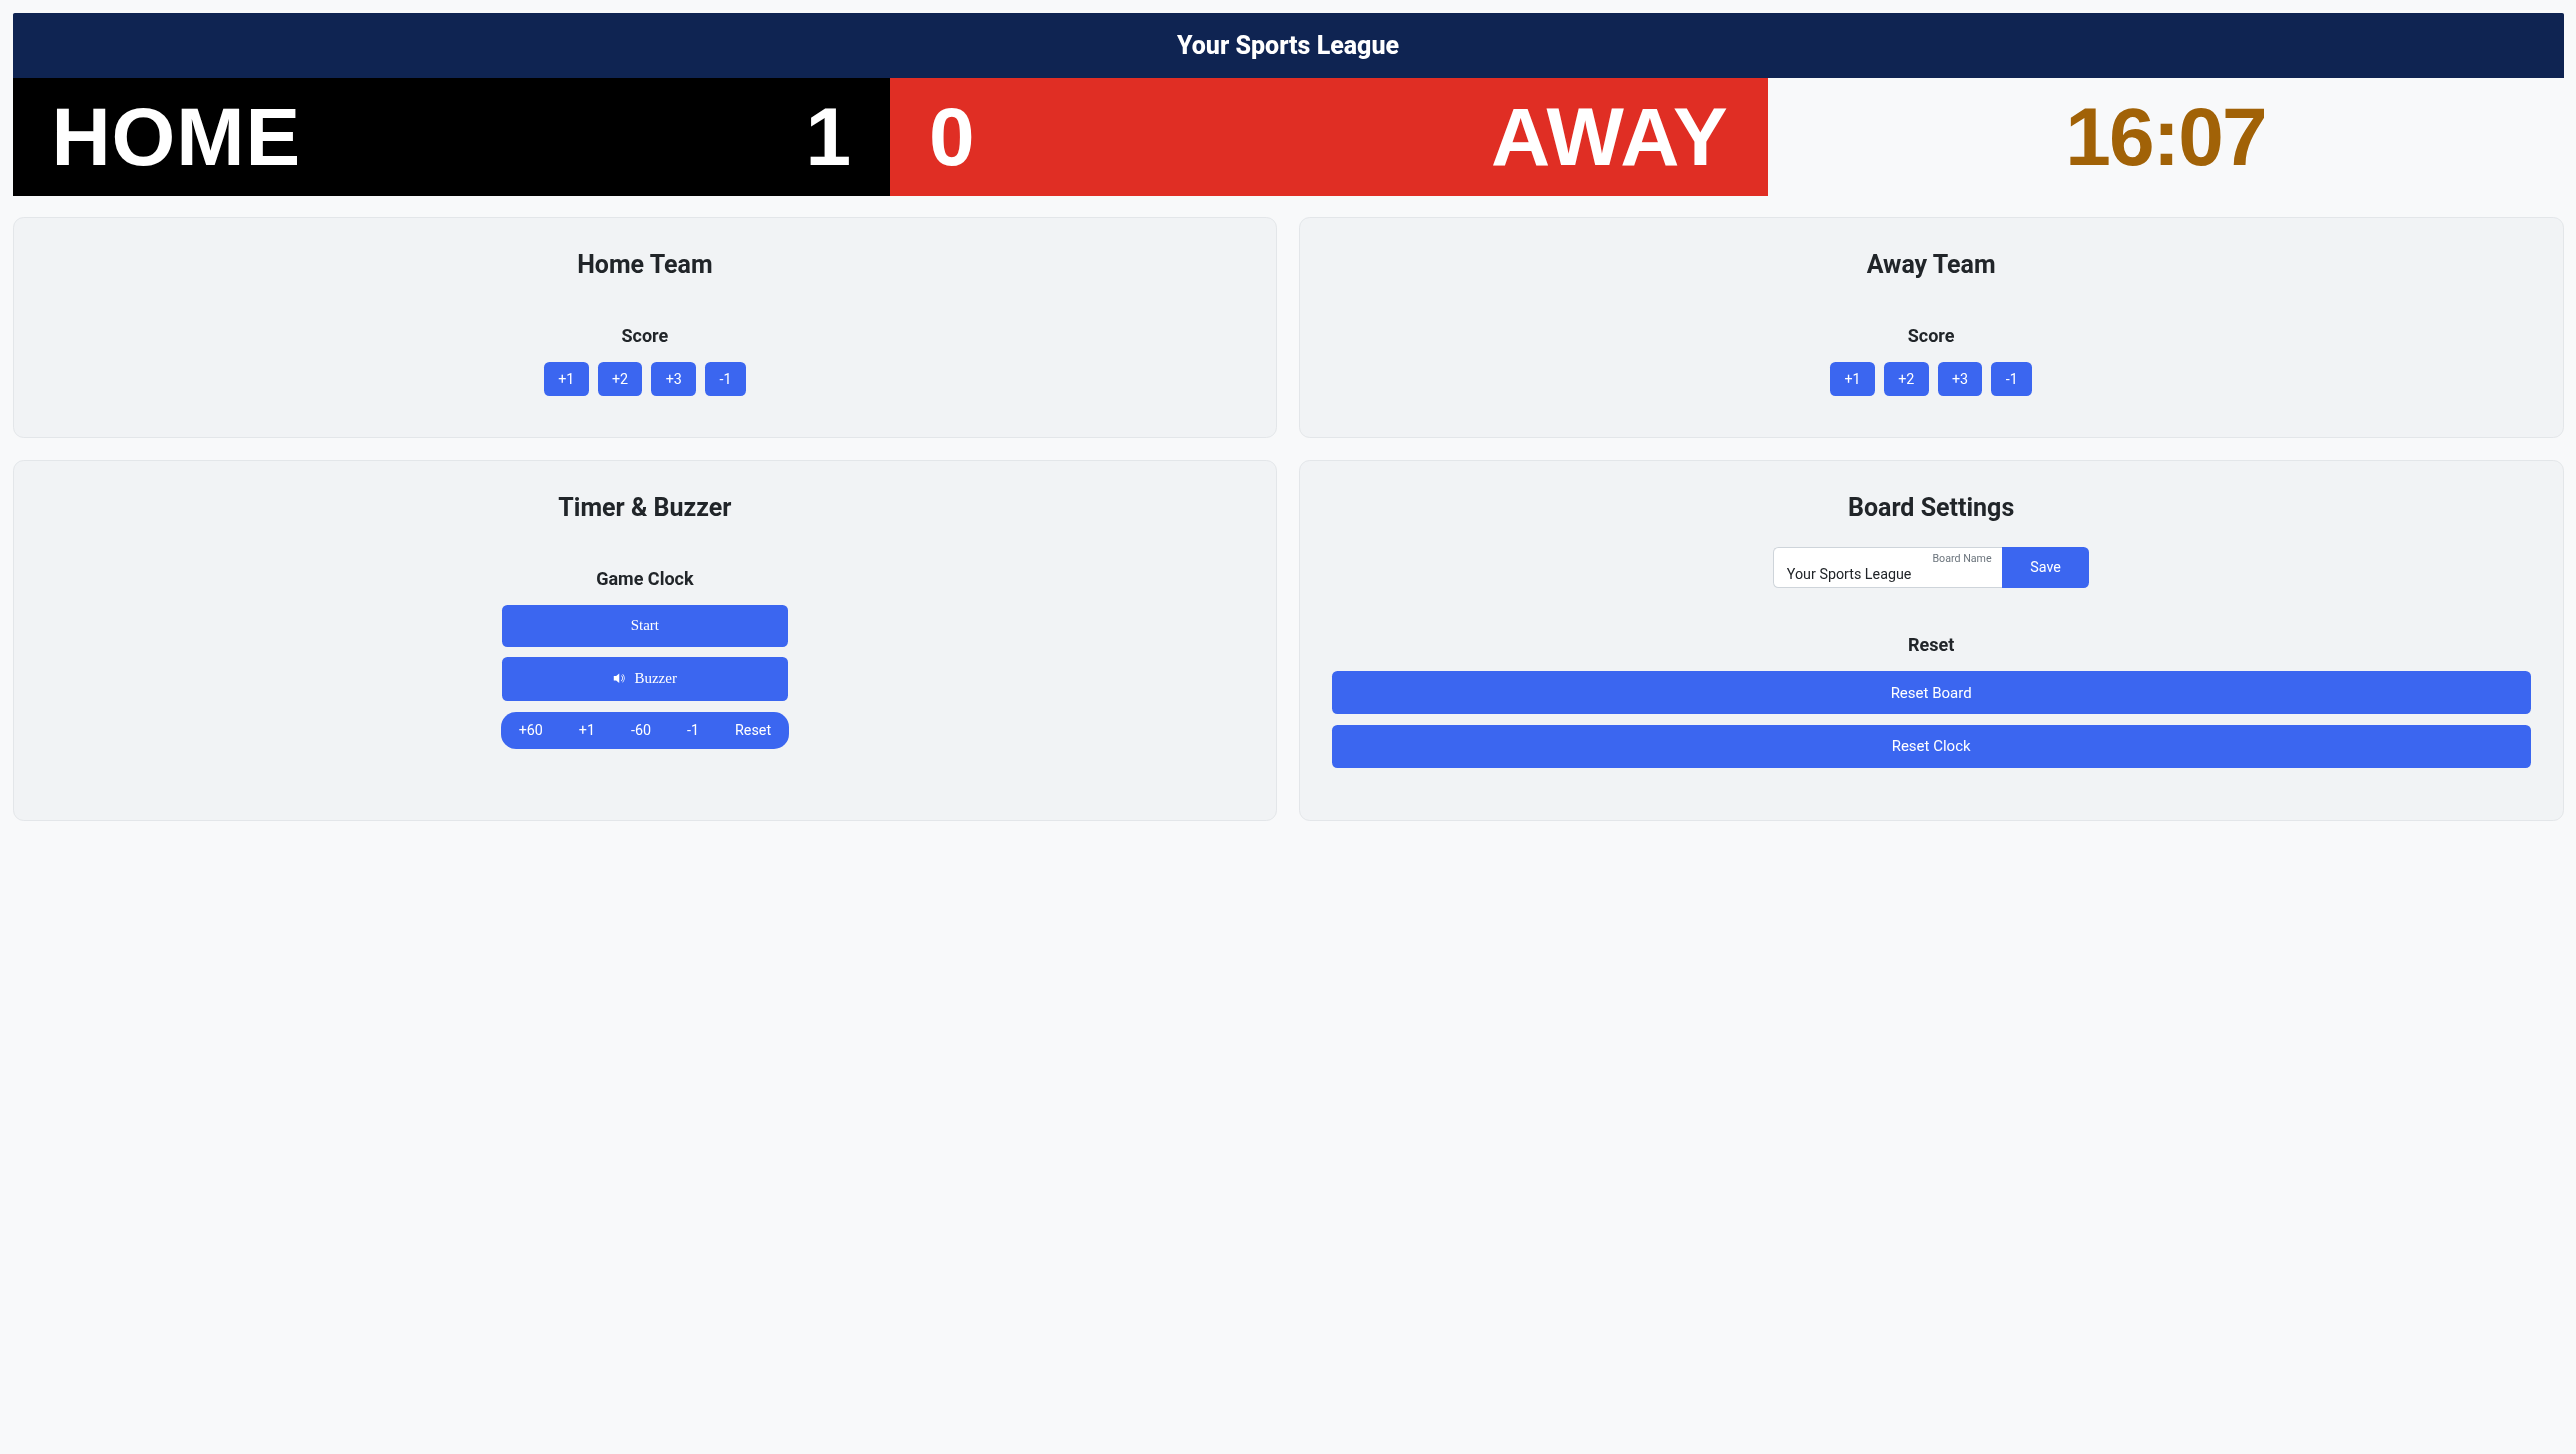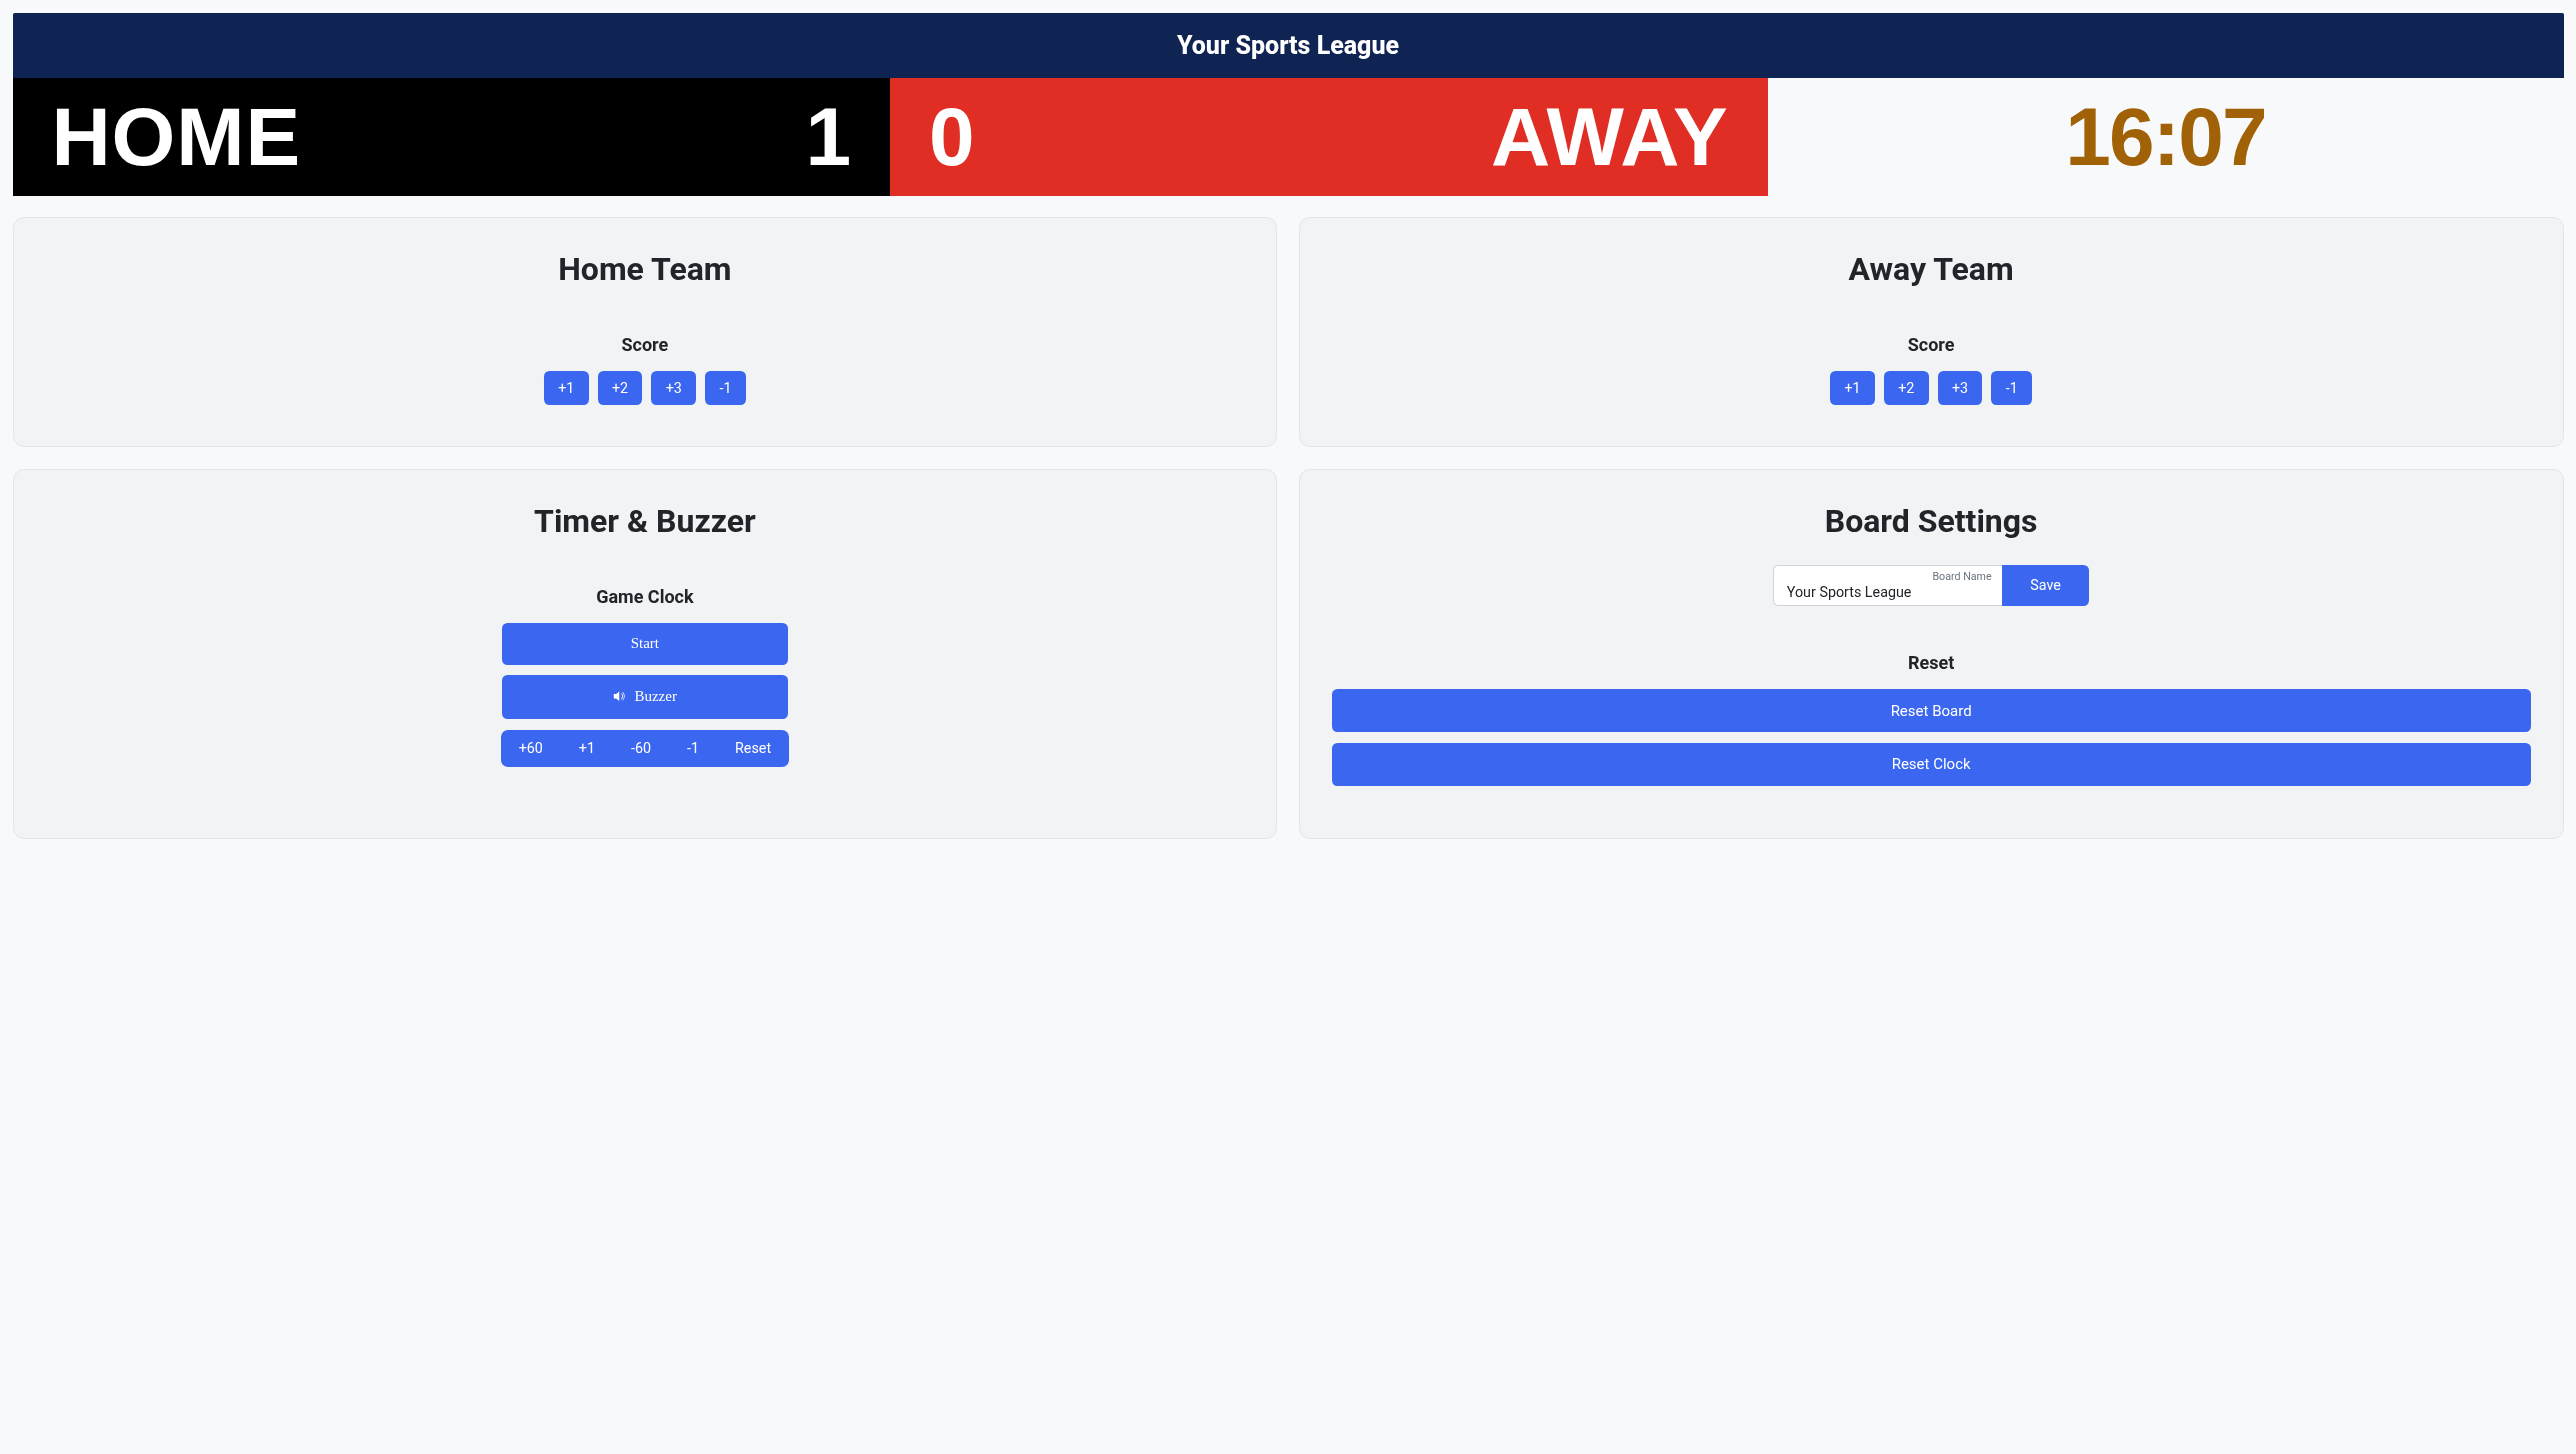--- a/index.html
+++ b/index.html
@@ -76,21 +76,21 @@
     margin-top: 21.5px;
   }
   .card {
     background: #f1f3f5;
     border: 0.9px solid #e3e6e9;
     border-radius: 10.7px;
     padding: 32px 32px 32px 32px;
     text-align: center;
   }
   .card h2 {
-    font-size: 32px;
+    font-size: 25px;
     font-weight: 700;
     margin-bottom: 25px;
   }
   .card h3 {
     font-size: 18px;
     font-weight: 700;
     margin-bottom: 16px;
   }
   .section { margin-bottom: 9px; margin-top: 46px; }
 
@@ -123,21 +123,21 @@
   .btn-very-wide {
     width: 100%;
     margin: 0 auto 10.7px auto;
     padding: 12.5px 0;
     font-size: 15px;
   }
   
   .pill-group {
     display: inline-flex;
     background: #3b66f0;
-    border-radius: 7px;
+    border-radius: 15px;
     overflow: hidden;
   }
   .pill-group .pill {
     background: transparent;
     color: #ffffff;
     border: none;
     padding: 10.7px 18px;
     font-size: 14.3px;
     cursor: pointer;
     font-family: inherit;

